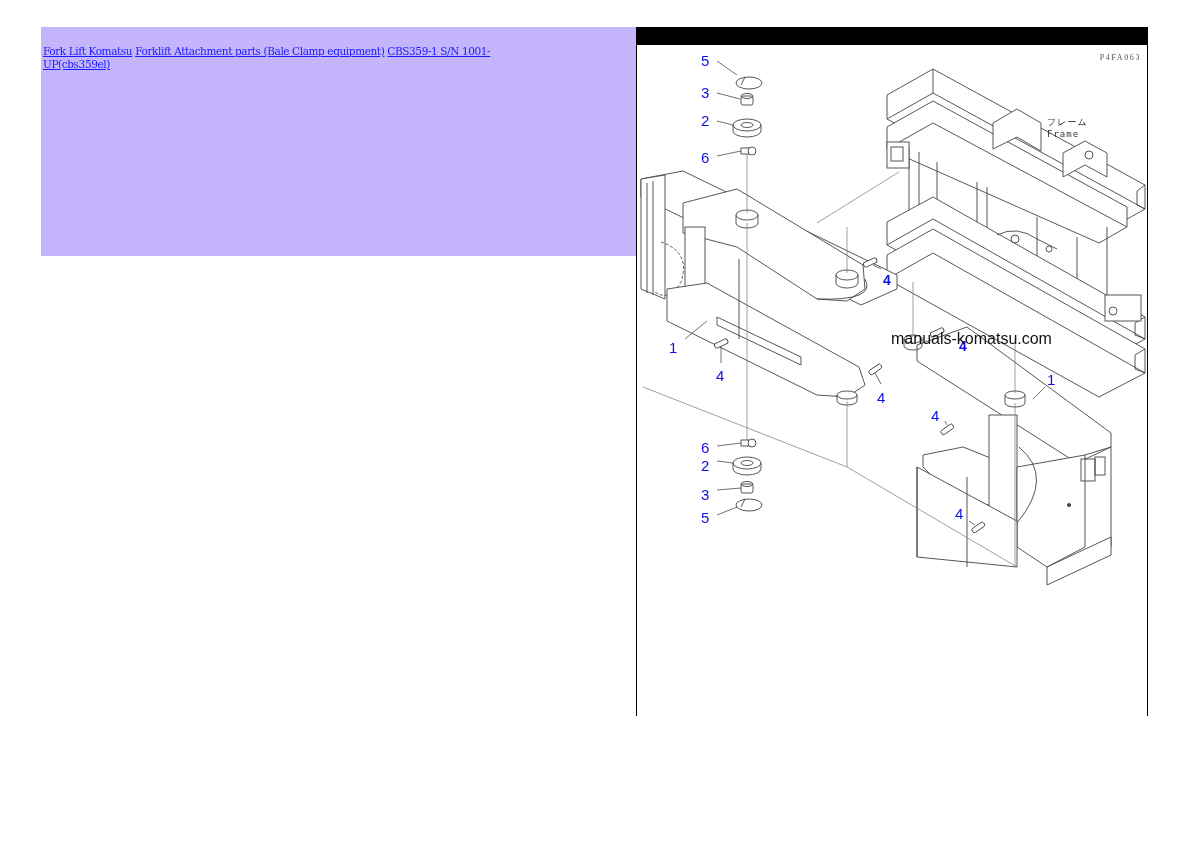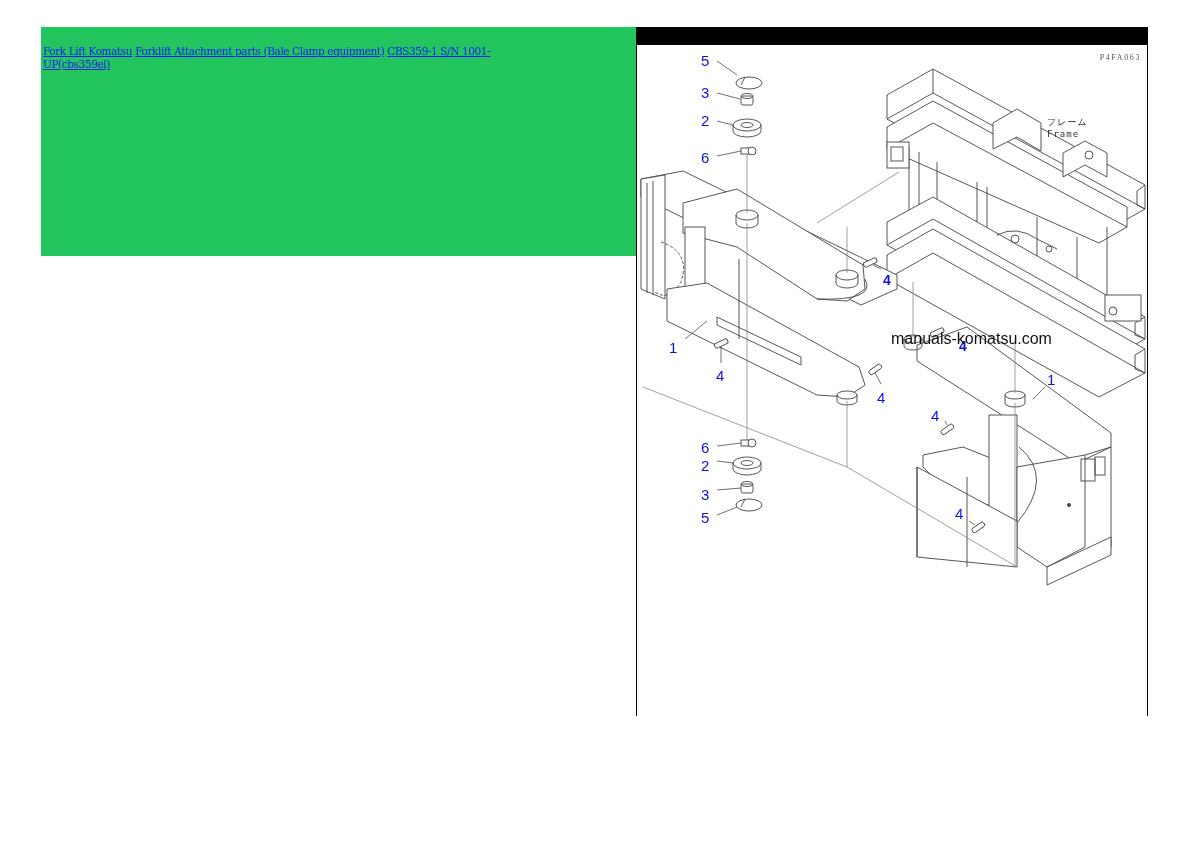--- a/index.html
+++ b/index.html
@@ -10,21 +10,21 @@
       height: 842px;
       overflow: hidden;
       font-family: "DejaVu Serif", serif;
     }
     .page { position: relative; width: 1190px; height: 842px; }
 
     .title-panel {
       position: absolute;
       left: 41px; top: 27px;
       width: 604px; height: 229px;
-      background: #22c55e;
+      background: #c4b5fd;
     }
     .title-links {
       position: absolute;
       left: 2px; top: 18px;
       width: 470px;
       font-family: "DejaVu Serif", serif;
       font-size: 10.5px;
       line-height: 13px;
       letter-spacing: -0.4px;
       color: #1a1aff;

